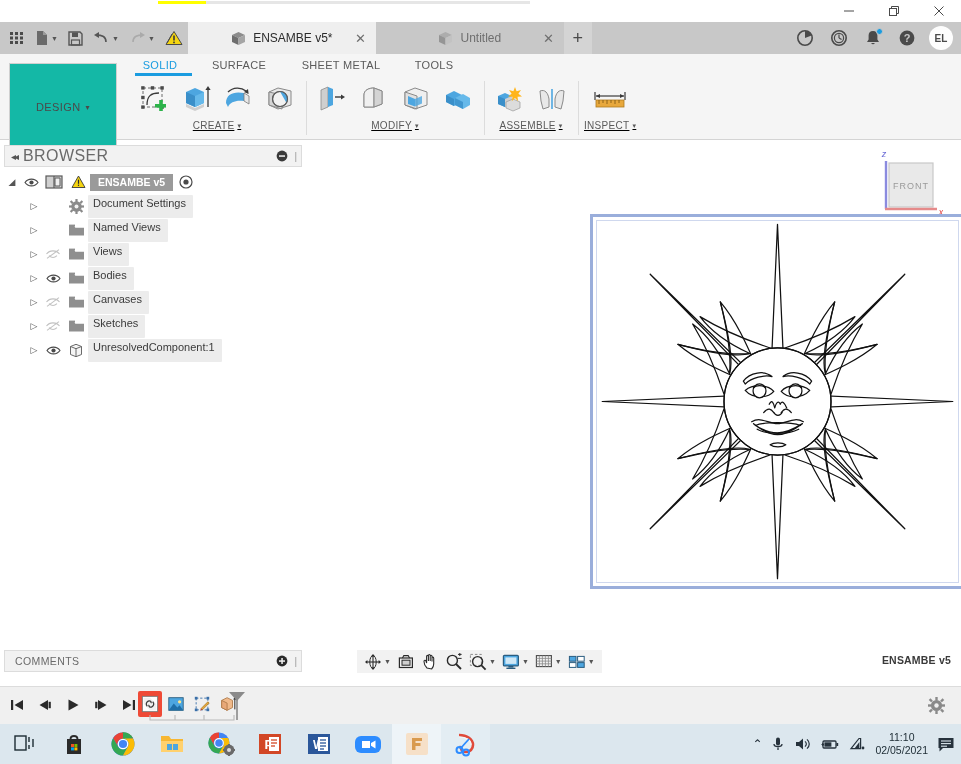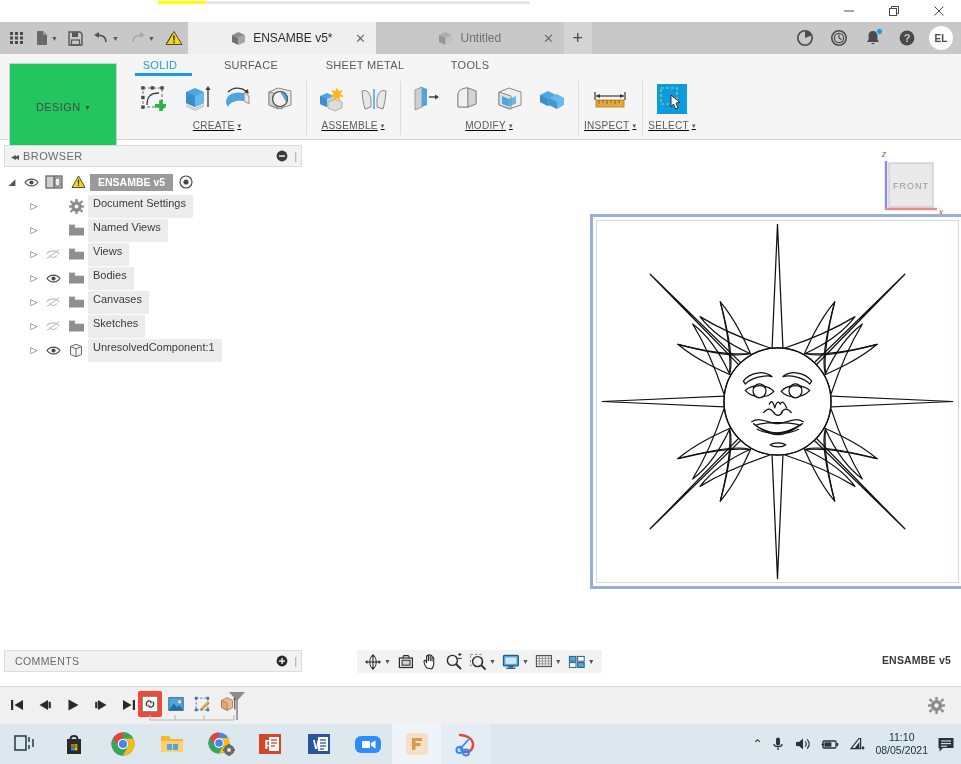--- a/index.html
+++ b/index.html
@@ -71,26 +71,26 @@
     border-radius: 50%; background: #1a9ce0; border: 1px solid #c8c8c8;
   }
 
   
   .ribbon {
     position: absolute; left: 0; top: 54px; width: 961px; height: 86px;
     background: #f5f5f5; border-bottom: 1px solid #d4d4d4;
   }
   .design-btn {
     position: absolute; left: 9px; top: 9px; width: 108px; height: 88px;
-    border: 1px solid #d0d0d0; border-radius: 0; background: #22c55e;
+    border: 1px solid #d0d0d0; border-radius: 0; background: #14b8a6;
     display: flex; align-items: center; justify-content: center;
     font-size: 11px; color: #4a4a4a; letter-spacing: .4px;
   }
   .ribtabs {
-    position: absolute; left: 128px; top: 3px; display: flex; gap: 15px;
+    position: absolute; left: 128px; top: 3px; display: flex; gap: 3px;
   }
   .ribtab {
     font-size: 11px; color: #5a5a5a; letter-spacing: .3px;
     padding: 2px 10px; text-align: center;
   }
   .ribtab.active { color: #1a9ce0; }
   .ribtab-underline {
     position: absolute; left: 135px; top: 19px; width: 57px; height: 3px; background: #1a9ce0;
   }
   .panels { position: absolute; left: 128px; top: 24px; display: flex; height: 60px; }
@@ -107,21 +107,21 @@
     display: flex; align-items: center; gap: 3px;
   }
 
   
   .browser {
     position: absolute; left: 4px; top: 145px; width: 298px; height: 22px;
     background: #f2f2f2; border: 1px solid #dcdcdc;
     display: flex; align-items: center;
   }
   .browser-collapse { padding: 0 6px; color: #555; font-size: 10px; letter-spacing:-2px;}
-  .browser-title { font-size: 11px; color: #6a6a6a; letter-spacing: .4px; }
+  .browser-title { font-size: 16px; color: #6a6a6a; letter-spacing: .4px; }
   .browser-min { margin-left: auto; margin-right: 4px; display: flex; align-items: center; gap: 6px; }
   .tree { position: absolute; left: 4px; top: 170px; width: 298px; }
   .node { display: flex; align-items: center; height: 24px; font-size: 11px; color: #3a3a3a; }
   .arrow { width: 16px; text-align: center; color: #555; font-size: 9px; }
   .eye { width: 22px; display: flex; align-items: center; justify-content: center; }
   .nodeicon { width: 24px; display: flex; align-items: center; justify-content: center; }
   .nodelabel { background: #ececec; padding: 2px 7px 9px 5px; border-radius: 1px; }
   .root-label { background: #9a9a9a; color: #ffffff; font-weight: bold; padding: 2px 8px 3px; font-size: 10.5px; }
 
   
@@ -434,49 +434,20 @@
           <span>CREATE</span>
           <span style="font-size:7px">▾</span>
         </div>
       </div>
 
       <div class="panel">
         <div class="panel-icons">
           <div class="tool">
             <span>
               <svg width="32" height="32" viewBox="0 0 32 32">
-                <path d="M4 13 L11 10 L18 13 L18 21 L11 24 L4 21 Z" fill="#4da6e0"></path>
-                <path d="M4 13 L11 16 L11 24 L4 21 Z" fill="#3a8fc9"></path>
-                <path d="M11 16 L18 13 L18 21 L11 24 Z" fill="#cfcfcf"></path>
-                <path d="M12 19 L19 16 L26 19 L26 25 L19 28 L12 25 Z" fill="#dcdcdc" stroke="#9a9a9a" stroke-width=".7"></path>
-                <path d="M21 4 l1.6 4.2 l4.4 -1.2 l-2.6 3.7 l3.6 2.7 l-4.5 .4 l.7 4.5 l-3.2 -3.2 l-3.2 3.2 l.7 -4.5 l-4.5 -.4 l3.6 -2.7 l-2.6 -3.7 l4.4 1.2 z" fill="#ffb51c"></path>
-              </svg>
-            </span>
-          </div>
-          <div class="tool">
-            <span>
-              <svg width="32" height="32" viewBox="0 0 32 32">
-                <path d="M4 8 C9 6 12 10 13 16 L13 24 L7 26 L5 18 Z" fill="#e8e8e8" stroke="#8a8a8a" stroke-width="1"></path>
-                <path d="M28 8 C23 6 20 10 19 16 L19 24 L25 26 L27 18 Z" fill="#e8e8e8" stroke="#8a8a8a" stroke-width="1"></path>
-                <line x1="16" y1="6" x2="16" y2="26" stroke="#4da6e0" stroke-width="1.6"></line>
-              </svg>
-            </span>
-          </div>
-        </div>
-        <div class="panel-label">
-          <span>ASSEMBLE</span>
-          <span style="font-size:7px">▾</span>
-        </div>
-      </div>
-
-      <div class="panel">
-        <div class="panel-icons">
-          <div class="tool">
-            <span>
-              <svg width="32" height="32" viewBox="0 0 32 32">
                 <path d="M5 7 L12 4 L12 24 L5 27 Z" fill="#cfcfcf" stroke="#8a8a8a" stroke-width=".8"></path>
                 <path d="M12 4 L17 6 L17 22 L12 24 Z" fill="#4da6e0"></path>
                 <line x1="19" y1="14" x2="27" y2="14" stroke="#3a3a3a" stroke-width="1.4"></line>
                 <path d="M29 14 l-4 -2.4 v4.8 z" fill="#3a3a3a"></path>
               </svg>
             </span>
           </div>
           <div class="tool">
             <span>
               <svg width="32" height="32" viewBox="0 0 32 32">
@@ -506,20 +477,49 @@
               </svg>
             </span>
           </div>
         </div>
         <div class="panel-label">
           <span>MODIFY</span>
           <span style="font-size:7px">▾</span>
         </div>
       </div>
 
+      <div class="panel">
+        <div class="panel-icons">
+          <div class="tool">
+            <span>
+              <svg width="32" height="32" viewBox="0 0 32 32">
+                <path d="M4 13 L11 10 L18 13 L18 21 L11 24 L4 21 Z" fill="#4da6e0"></path>
+                <path d="M4 13 L11 16 L11 24 L4 21 Z" fill="#3a8fc9"></path>
+                <path d="M11 16 L18 13 L18 21 L11 24 Z" fill="#cfcfcf"></path>
+                <path d="M12 19 L19 16 L26 19 L26 25 L19 28 L12 25 Z" fill="#dcdcdc" stroke="#9a9a9a" stroke-width=".7"></path>
+                <path d="M21 4 l1.6 4.2 l4.4 -1.2 l-2.6 3.7 l3.6 2.7 l-4.5 .4 l.7 4.5 l-3.2 -3.2 l-3.2 3.2 l.7 -4.5 l-4.5 -.4 l3.6 -2.7 l-2.6 -3.7 l4.4 1.2 z" fill="#ffb51c"></path>
+              </svg>
+            </span>
+          </div>
+          <div class="tool">
+            <span>
+              <svg width="32" height="32" viewBox="0 0 32 32">
+                <path d="M4 8 C9 6 12 10 13 16 L13 24 L7 26 L5 18 Z" fill="#e8e8e8" stroke="#8a8a8a" stroke-width="1"></path>
+                <path d="M28 8 C23 6 20 10 19 16 L19 24 L25 26 L27 18 Z" fill="#e8e8e8" stroke="#8a8a8a" stroke-width="1"></path>
+                <line x1="16" y1="6" x2="16" y2="26" stroke="#4da6e0" stroke-width="1.6"></line>
+              </svg>
+            </span>
+          </div>
+        </div>
+        <div class="panel-label">
+          <span>ASSEMBLE</span>
+          <span style="font-size:7px">▾</span>
+        </div>
+      </div>
+
 
       <div class="panel">
         <div class="panel-icons">
           <div class="tool">
             <span>
               <svg width="40" height="32" viewBox="0 0 40 32">
                 <line x1="5" y1="9" x2="5" y2="17" stroke="#3a3a3a" stroke-width="1.2"></line>
                 <line x1="35" y1="9" x2="35" y2="17" stroke="#3a3a3a" stroke-width="1.2"></line>
                 <line x1="6" y1="13" x2="34" y2="13" stroke="#3a3a3a" stroke-width="1.2"></line>
                 <path d="M6 13 l4 -2 v4 z" fill="#3a3a3a"></path>
@@ -537,37 +537,20 @@
             </span>
           </div>
         </div>
         <div class="panel-label">
           <span>INSPECT</span>
           <span style="font-size:7px">▾</span>
         </div>
       </div>
 
 
-      <div class="panel">
-        <div class="panel-icons">
-          <div class="tool">
-            <span>
-              <svg width="34" height="34" viewBox="0 0 34 34">
-                <rect x="2" y="2" width="30" height="30" fill="#0e9ae0"></rect>
-                <rect x="6" y="6" width="16" height="16" fill="none" stroke="#8edc6a" stroke-width="1.2" stroke-dasharray="3,2"></rect>
-                <path d="M16 13 L25 20.5 L21 21 L23 26 L20.5 27 L18.5 22 L16 25 Z" fill="#ffffff" stroke="#2a2a2a" stroke-width="1"></path>
-              </svg>
-            </span>
-          </div>
-        </div>
-        <div class="panel-label">
-          <span>SELECT</span>
-          <span style="font-size:7px">▾</span>
-        </div>
-      </div>
 
     </div>
   </div>
 
   <div class="viewport">
 
     <div class="viewcube">
       <svg width="72" height="84" viewBox="0 0 72 84">
         <rect x="18" y="20" width="44" height="44" fill="#e9e9e9" stroke="#c8c8c8" stroke-width="1.2"></rect>
         <text x="40" y="46" font-size="9" font-family="Liberation Sans, sans-serif" fill="#9a9a9a" text-anchor="middle" letter-spacing="1">FRONT</text>
@@ -1229,21 +1212,21 @@
       </span>
       <span class="tray-ico">
         <svg width="17" height="14" viewBox="0 0 17 14">
           <path d="M2 11.6 L10 1.5 L11.6 1.5 L11.6 11.6 Z" fill="none" stroke="#26323c" stroke-width="1.2"></path>
           <path d="M5.5 11.6 L10.4 5 L10.4 11.6 Z" fill="#26323c"></path>
           <circle cx="14" cy="11" r="1.4" fill="#26323c"></circle>
         </svg>
       </span>
       <span class="clock">
         <span>11:10</span><br>
-        <span>08/05/2021</span>
+        <span>02/05/2021</span>
       </span>
       <span class="tray-ico">
         <svg width="18" height="17" viewBox="0 0 18 17">
           <path d="M1.5 2 L16.5 2 L16.5 12 L6 12 L2.5 15.5 L2.5 12 L1.5 12 Z" fill="#26323c"></path>
           <g stroke="#dce7ee" stroke-width="1.1">
               <line x1="4" y1="5" x2="14" y2="5"></line>
               <line x1="4" y1="7.6" x2="14" y2="7.6"></line>
               <line x1="4" y1="10.2" x2="10" y2="10.2"></line>
             </g>
         </svg>

